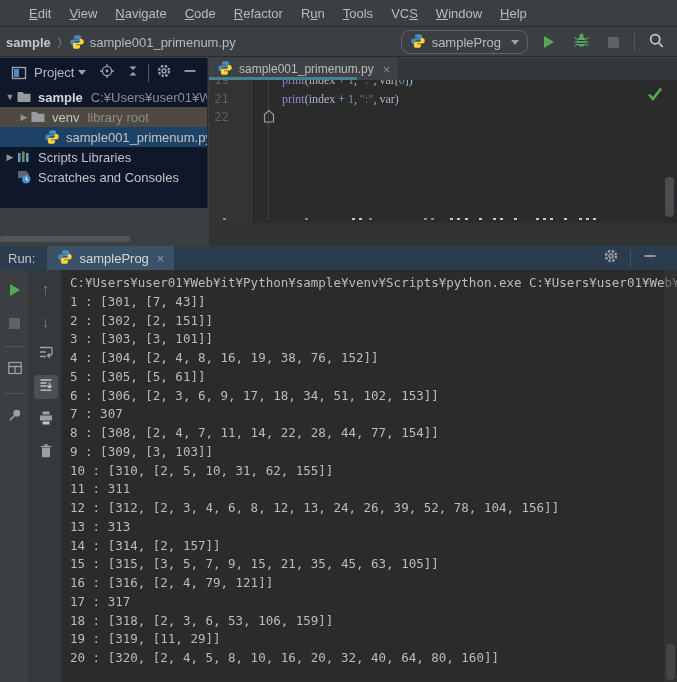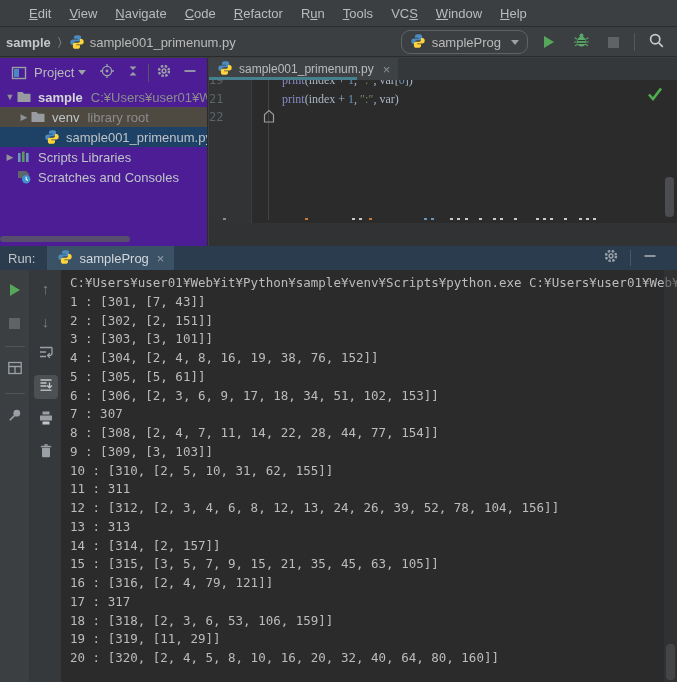--- a/index.html
+++ b/index.html
@@ -24,22 +24,22 @@
   .run-controls { display:flex; align-items:center; gap:10px; padding-right:10px; }
   .run-config { display:flex; align-items:center; gap:6px; border:1px solid #5e6366;
     border-radius:9px; height:24px; padding:0 8px; color:#bbbbbb; font-size:13px; }
   .dd-arrow { width:0; height:0; border-left:4px solid transparent; border-right:4px solid transparent;
     border-top:5px solid #9da1a4; margin-left:4px; }
   .tb-btn { display:inline-flex; align-items:center; justify-content:center; width:22px; height:22px; }
   .tb-sep { width:1px; height:18px; background:#55585a; }
 
   
   .main { position:absolute; left:0; top:58px; width:677px; height:188px; }
-  .project-panel { position:absolute; left:0; top:0; width:208px; height:188px;
-    background:#4c1d95; border-right:1px solid #2b2b2b; }
+  .project-panel { position:absolute; left:0; top:0; width:208px; height:150px;
+    background:#0f172a; border-right:1px solid #2b2b2b; }
   .pp-header { display:flex; align-items:center; height:29px; padding-left:8px; gap:4px; }
   .pp-title { color:#bbbbbb; font-size:13px; display:flex; align-items:center; margin-right:6px; }
   .pp-ic { display:inline-flex; align-items:center; justify-content:center; width:22px; height:22px; }
   .tree { position:relative; font-size:13px; color:#adb2b8; }
   .tree-row { display:flex; align-items:center; height:20px; white-space:nowrap; overflow:hidden; cursor:default; }
   .tree-row .arrow { width:12px; font-size:9px; color:#8f9396; text-align:center; flex:none; }
   .tree-row .ti { display:inline-flex; width:16px; margin-right:6px; flex:none; }
   .tree-row .nm { color:#bfc4c8; }
   .tree-row .nm.bold { font-weight:bold; color:#d3d6d8; }
   .tree-row .ann { color:#8c8c8c; margin-left:8px; }
@@ -52,21 +52,21 @@
   .tabbar { position:absolute; left:0; top:0; width:468px; height:22px; background:#34383a; }
   .etab { position:absolute; left:0; top:0; height:22px; display:flex; align-items:center; gap:6px;
     background:#3e4244; color:#bbbbbb; font-size:12px; padding:0 8px; }
   .etab .close { color:#8b9297; font-size:13px; margin-left:3px; }
   .etab-underline { position:absolute; left:0; top:19px; height:3px; width:148px; background:#47808f; }
   .codearea { position:absolute; left:0; top:22px; width:468px; height:143px; background:#2b2b2b; overflow:hidden; }
   .gutter-bg { position:absolute; left:0; top:0; width:43px; height:143px; background:#313335; border-right:1px solid #3a3d3f; }
   .indent-guide { position:absolute; left:59px; top:0; width:1px; height:140px; background:#404446; }
   .code-lines { position:relative; margin-top:-9px; font-family:"DejaVu Sans Mono", monospace; font-size:12px; line-height:18.6px; }
   .code-row { display:flex; height:18.6px; white-space:pre; }
-  .code-row .gut { width:34px; text-align:left; color:#606366; padding-right:9px; flex:none; }
+  .code-row .gut { width:34px; text-align:center; color:#606366; padding-right:9px; flex:none; }
   .code-row .src { padding-left:3px;font-family:Liberation Serif, serif; }
   .tok-plain { color:#a9b7c6; } .tok-keyword { color:#cc7832; } .tok-builtin { color:#8888c6; }
   .tok-number { color:#6897bb; } .tok-string { color:#6a8759; }
   .fold-marker { position:absolute; left:54px; top:29px; }
   .editor-check { position:absolute; right:14px; top:7px; }
   .ed-vscroll { position:absolute; right:3px; top:97px; width:9px; height:40px; background:#54565a; border-radius:4px; opacity:.8; }
   .clipped-line { position:absolute; left:0; top:137px; width:468px; height:4px; overflow:hidden; }
   .clipped-line i { position:absolute; top:1px; width:3px; height:2px; background:#c9c9c9; }
 
   

